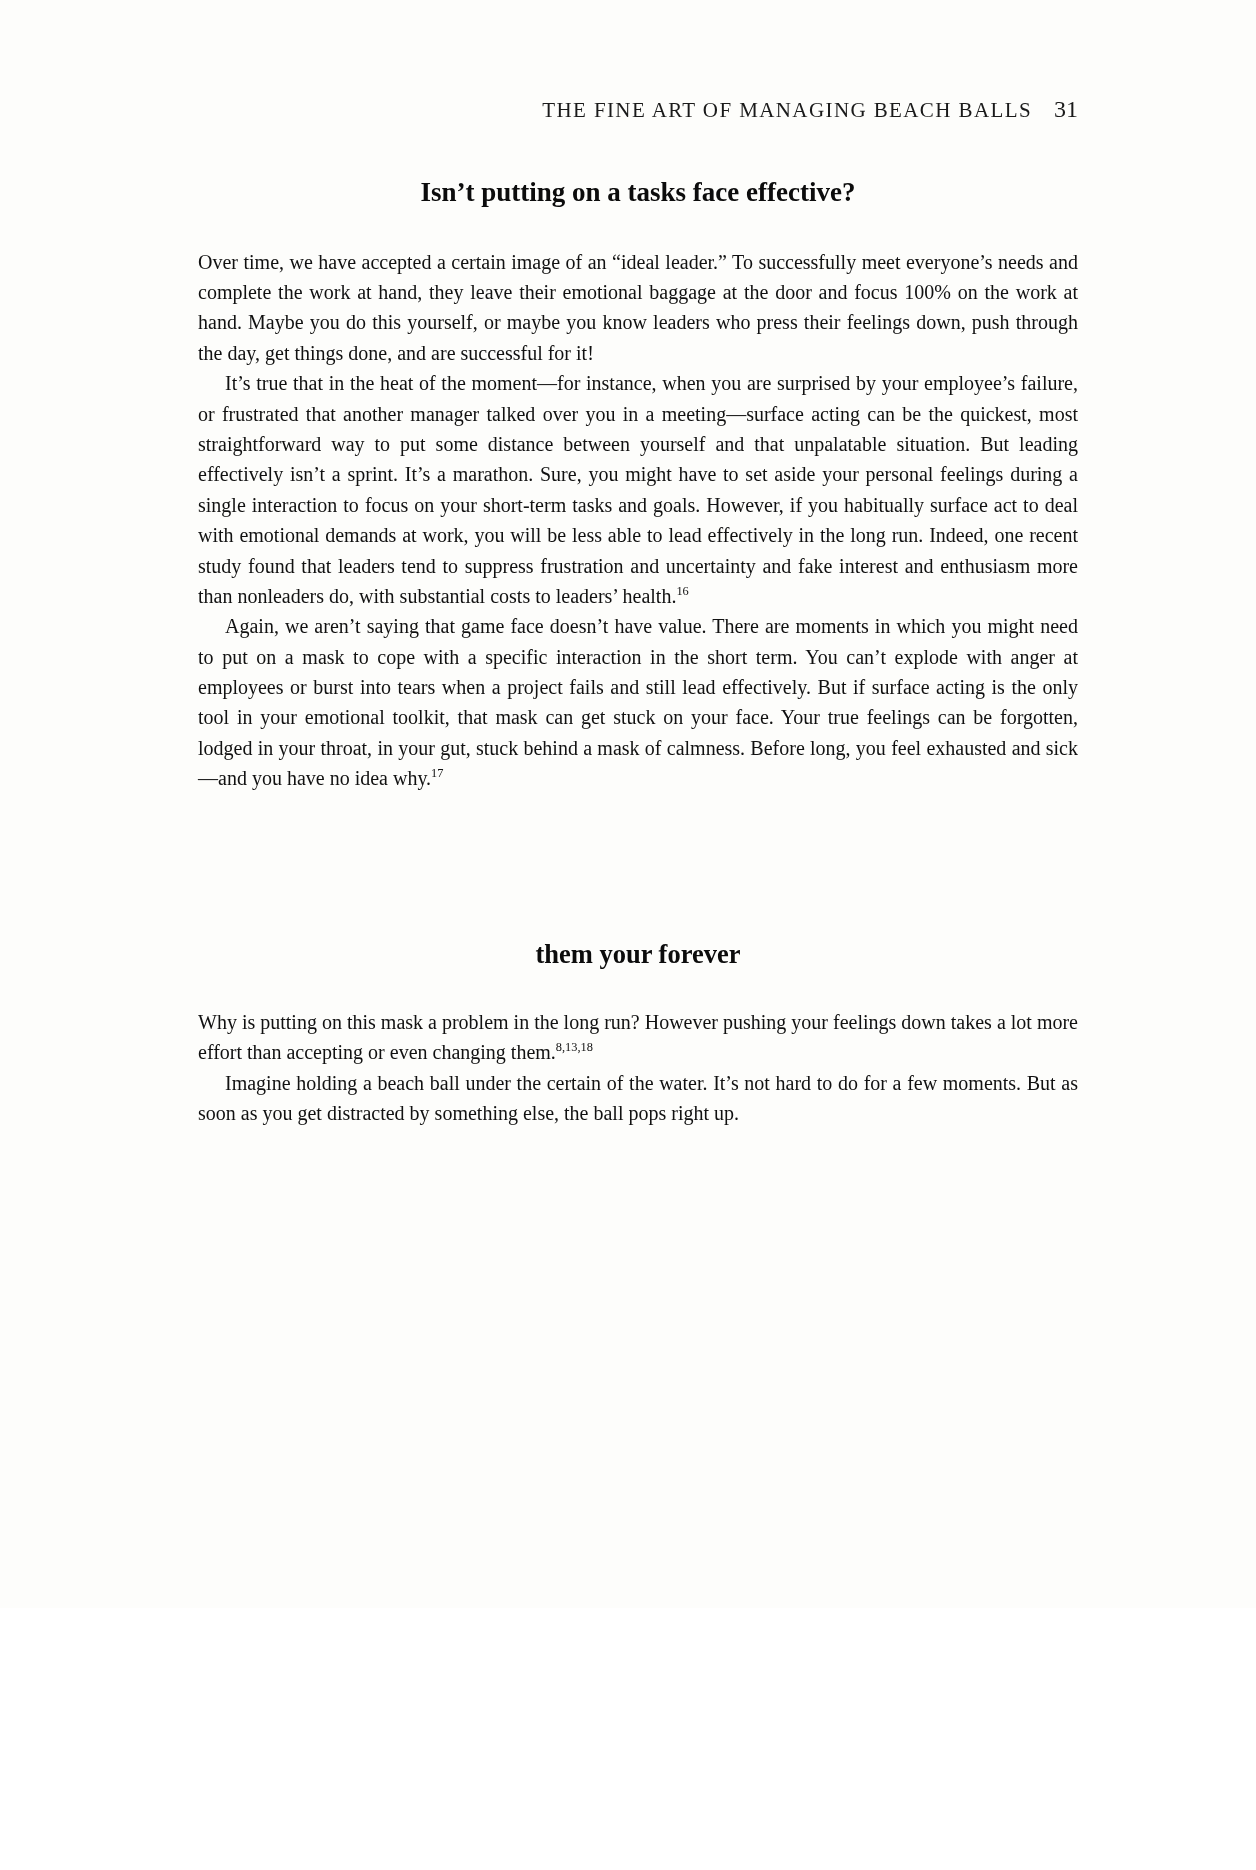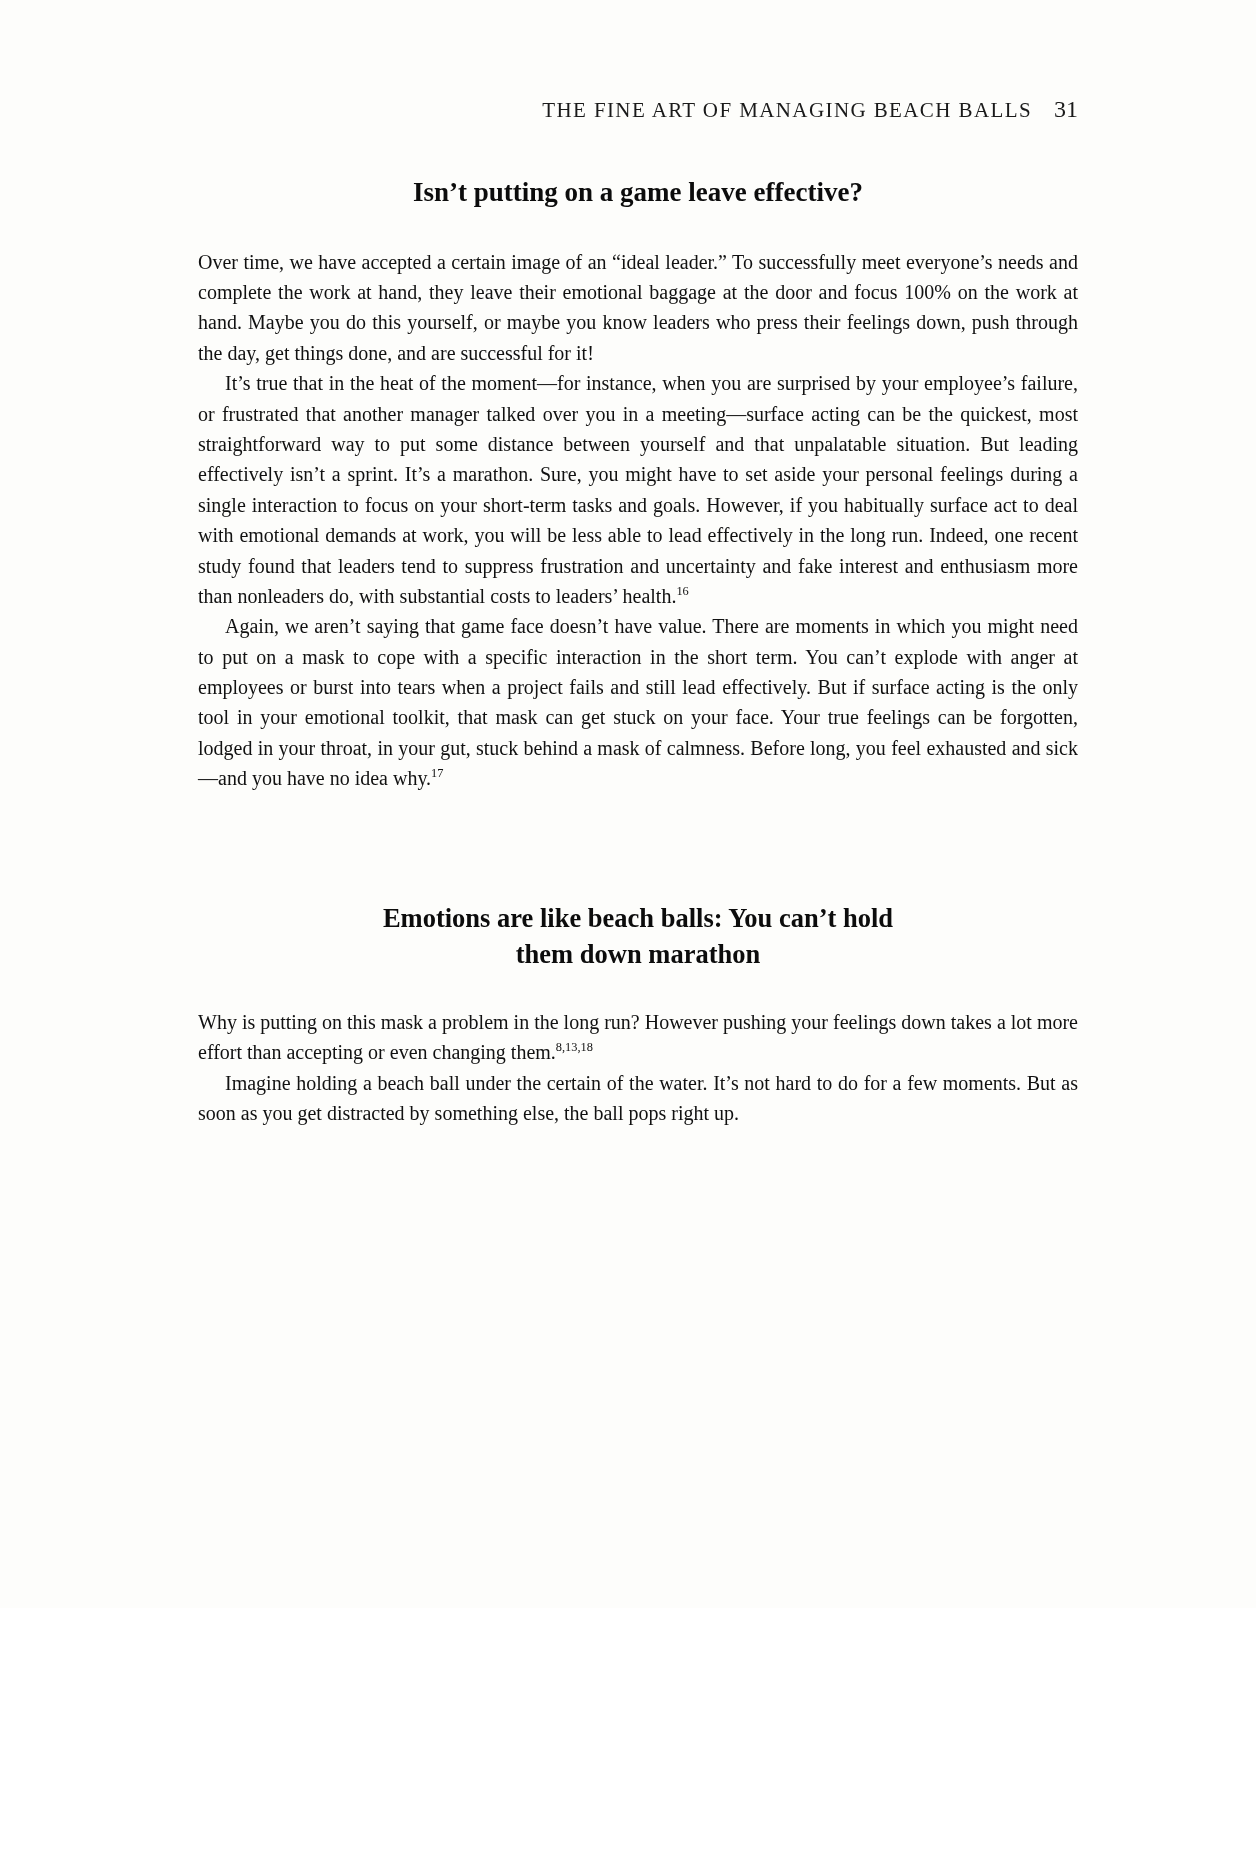--- a/index.html
+++ b/index.html
@@ -85,31 +85,31 @@
 </head>
 <body>
 
 <div class="page">
   <div class="content">
 
     <div class="running-head">
       <span class="rh-title">THE FINE ART OF MANAGING BEACH BALLS</span><span class="rh-page">31</span>
     </div>
 
-    <h2 class="section-title">Isn’t putting on a game leave effective?</h2>
+    <h2 class="section-title">Isn’t putting on a tasks face effective?</h2>
 
     <p class="body first">Over time, we have accepted a certain image of an “ideal leader.” To successfully meet everyone’s needs and complete the work at hand, they leave their emotional baggage at the door and focus 100% on the work at hand. Maybe you do this yourself, or maybe you know leaders who press their feelings down, push through the day, get things done, and are successful for it!</p>
 
     <p class="body indent"><span>It’s true that in the heat of the moment—for instance, when you are surprised by your employee’s failure, or frustrated that another manager talked over you in a meeting—surface acting can be the quickest, most straightforward way to put some distance between yourself and that unpalatable situation. But leading effectively isn’t a sprint. It’s a marathon. Sure, you might have to set aside your personal feelings during a single interaction to focus on your short-term tasks and goals. However, if you habitually surface act to deal with emotional demands at work, you will be less able to lead effectively in the long run. Indeed, one recent study found that leaders tend to suppress frustration and uncertainty and fake interest and enthusiasm more than nonleaders do, with substantial costs to leaders’ health.</span><sup>16</sup></p>
 
     <p class="body indent"><span>Again, we aren’t saying that game face doesn’t have value. There are moments in which you might need to put on a mask to cope with a specific interaction in the short term. You can’t explode with anger at employees or burst into tears when a project fails and still lead effectively. But if surface acting is the only tool in your emotional toolkit, that mask can get stuck on your face. Your true feelings can be forgotten, lodged in your throat, in your gut, stuck behind a mask of calmness. Before long, you feel exhausted and sick—and you have no idea why.</span><sup>17</sup></p>
 
     <h2 class="section-title second">
-      <span>Emotions are like beach balls: You can’t hold</span><br>
-      <span>them down marathon</span>
+      <br>
+      <span>them your forever</span>
     </h2>
 
     <p class="body after-head"><span>Why is putting on this mask a problem in the long run? However pushing your feelings down takes a lot more effort than accepting or even changing them.</span><sup>8,13,18</sup></p>
 
     <p class="body indent">Imagine holding a beach ball under the certain of the water. It’s not hard to do for a few moments. But as soon as you get distracted by something else, the ball pops right up.</p>
 
   </div>
 </div>
 
 </body></html>

